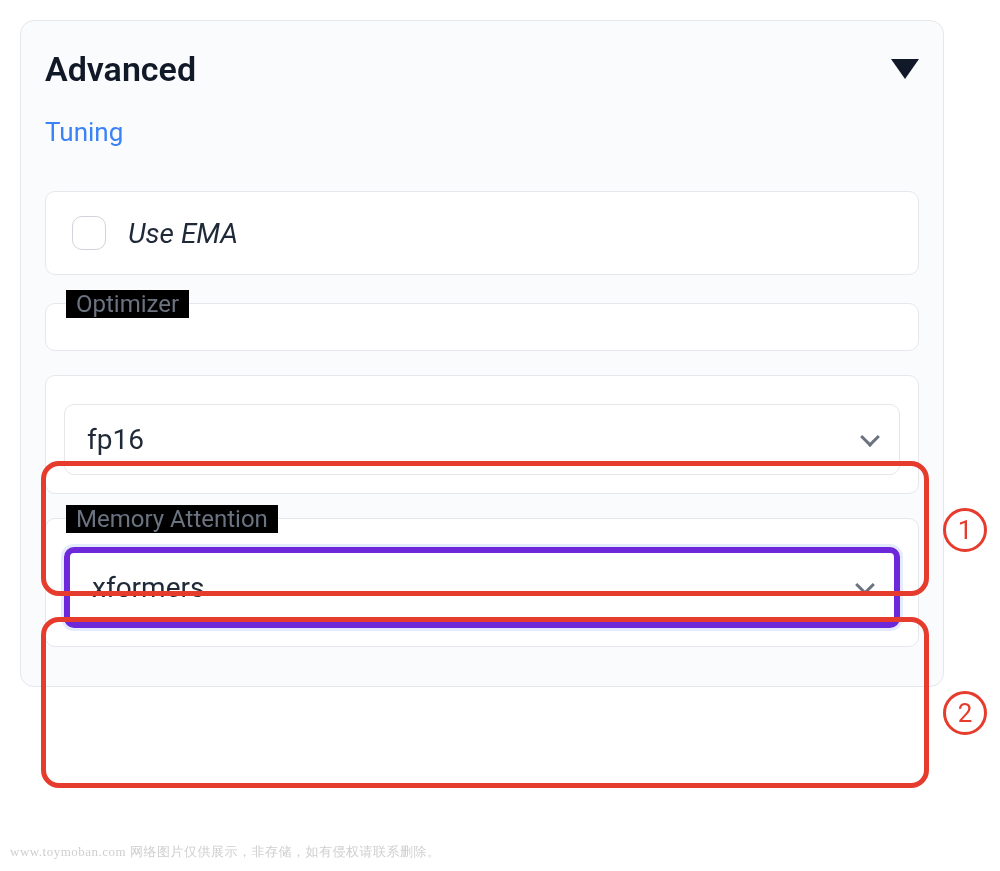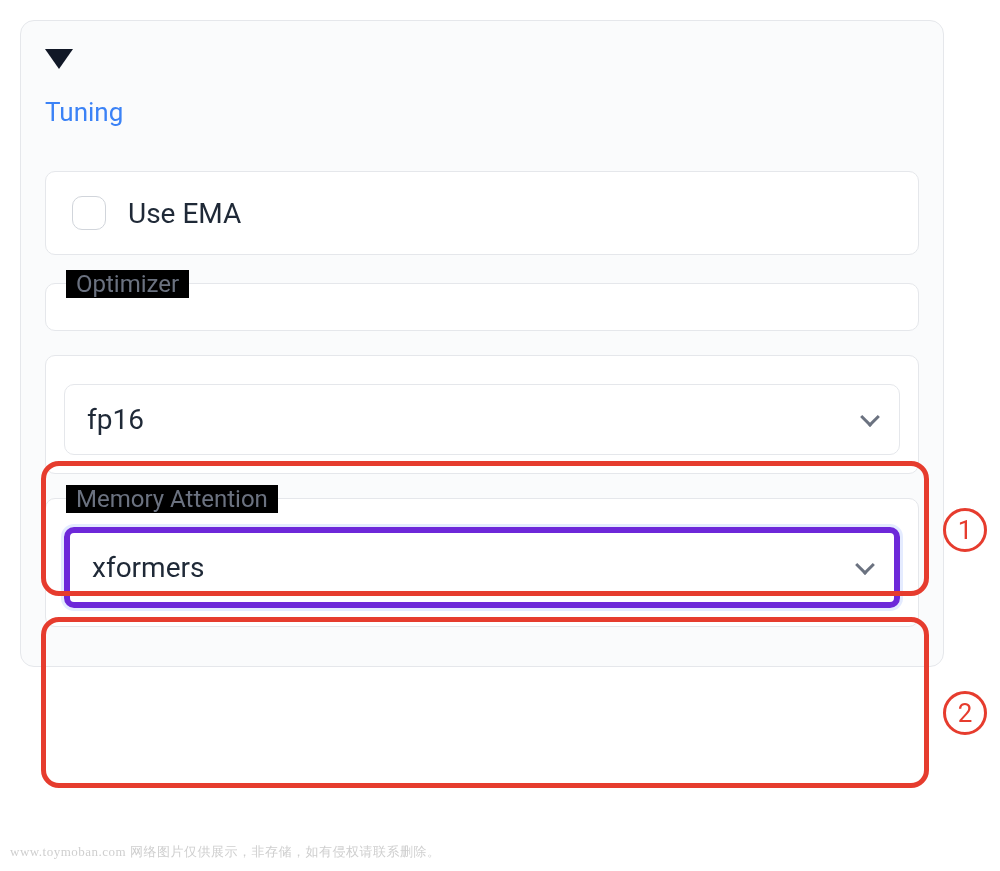--- a/index.html
+++ b/index.html
@@ -41,20 +41,21 @@
     }
     .checkbox-card {
       background: #fff;
       border: 1px solid #e5e7eb;
       border-radius: 10px;
       padding: 24px 26px;
       display: flex;
       align-items: center;
       gap: 22px;
       margin-bottom: 28px;
+      font-style: italic;
     }
     .checkbox {
       width: 34px;
       height: 34px;
       border: 1px solid #d1d5db;
       border-radius: 10px;
       background: #fff;
       cursor: pointer;
     }
     .checkbox-label {
@@ -133,20 +134,21 @@
       color: #cfcfcf;
       letter-spacing: 0.5px;
       font-family: Liberation Serif, serif;
     }
   </style>
 </head>
 <body>
 
 <div class="panel">
   <div class="panel-header">
+    <div class="panel-title">Advanced</div>
     <div class="collapse-icon"></div>
   </div>
 
   <div class="section-label">Tuning</div>
 
   <div class="checkbox-card">
     <div class="checkbox"></div>
     <div class="checkbox-label">Use EMA</div>
   </div>
 

